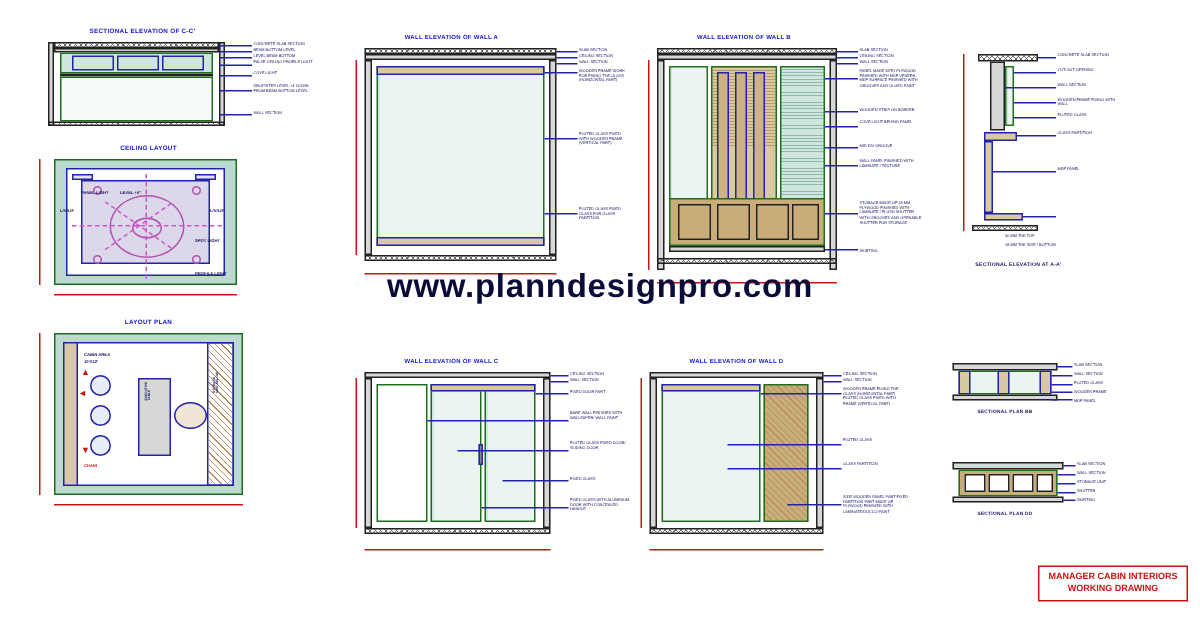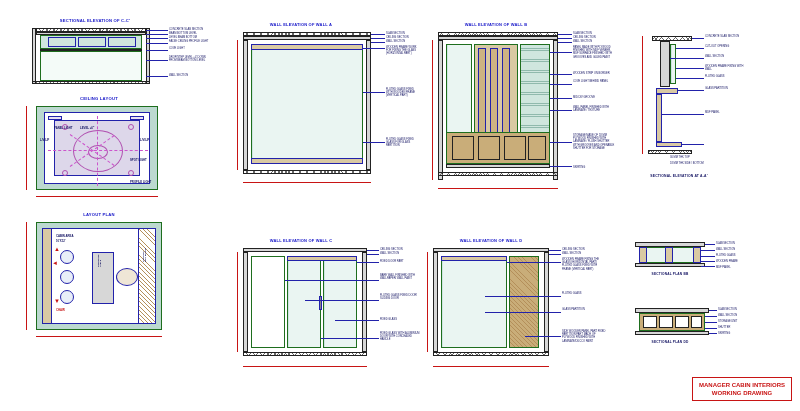--- a/index.html
+++ b/index.html
@@ -366,19 +366,20 @@
 
     <div class="note" style="left:93px;top:12px;width:36px;">SLAB SECTION</div>
     <div class="note" style="left:93px;top:18px;width:36px;">WALL SECTION</div>
     <div class="note" style="left:93px;top:24px;width:36px;">STORAGE UNIT</div>
     <div class="note" style="left:93px;top:30px;width:36px;">SHUTTER</div>
     <div class="note" style="left:93px;top:36px;width:36px;">SKIRTING</div>
 
     <div class="ttl" style="left:8px;top:44px;width:74px;font-size:3.2px;color:#101060;">SECTIONAL PLAN DD</div>
   </div>
 
+  <div id="watermark">www.planndesignpro.com</div>
 
   <div id="titleblock">
     <div>MANAGER CABIN  INTERIORS</div>
     <div>WORKING DRAWING</div>
   </div>
 
 </div>
 
 </body></html>

